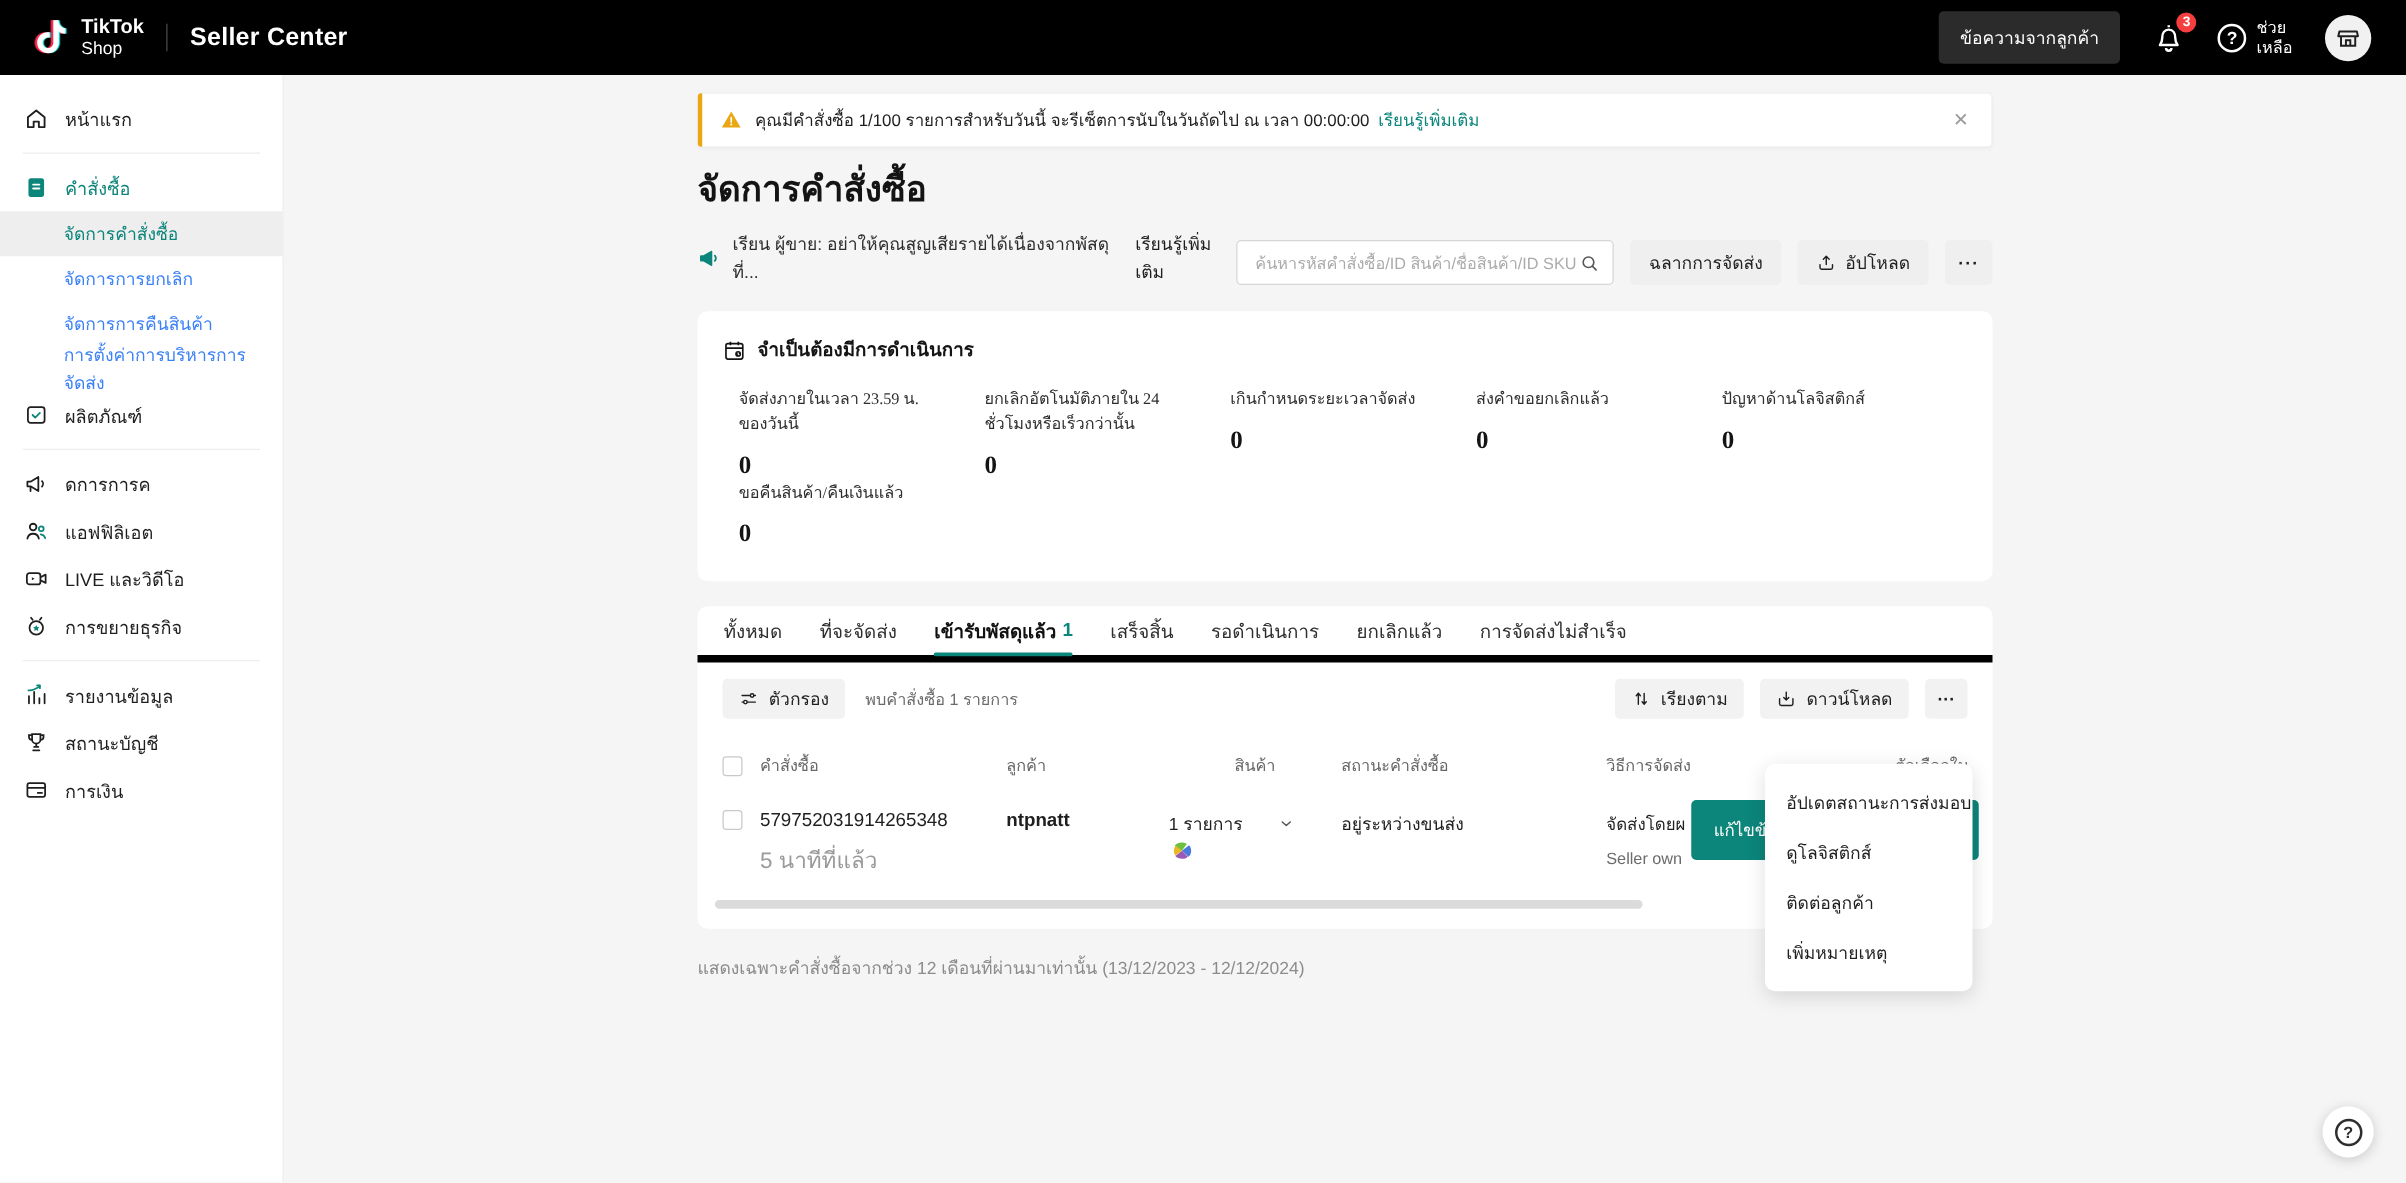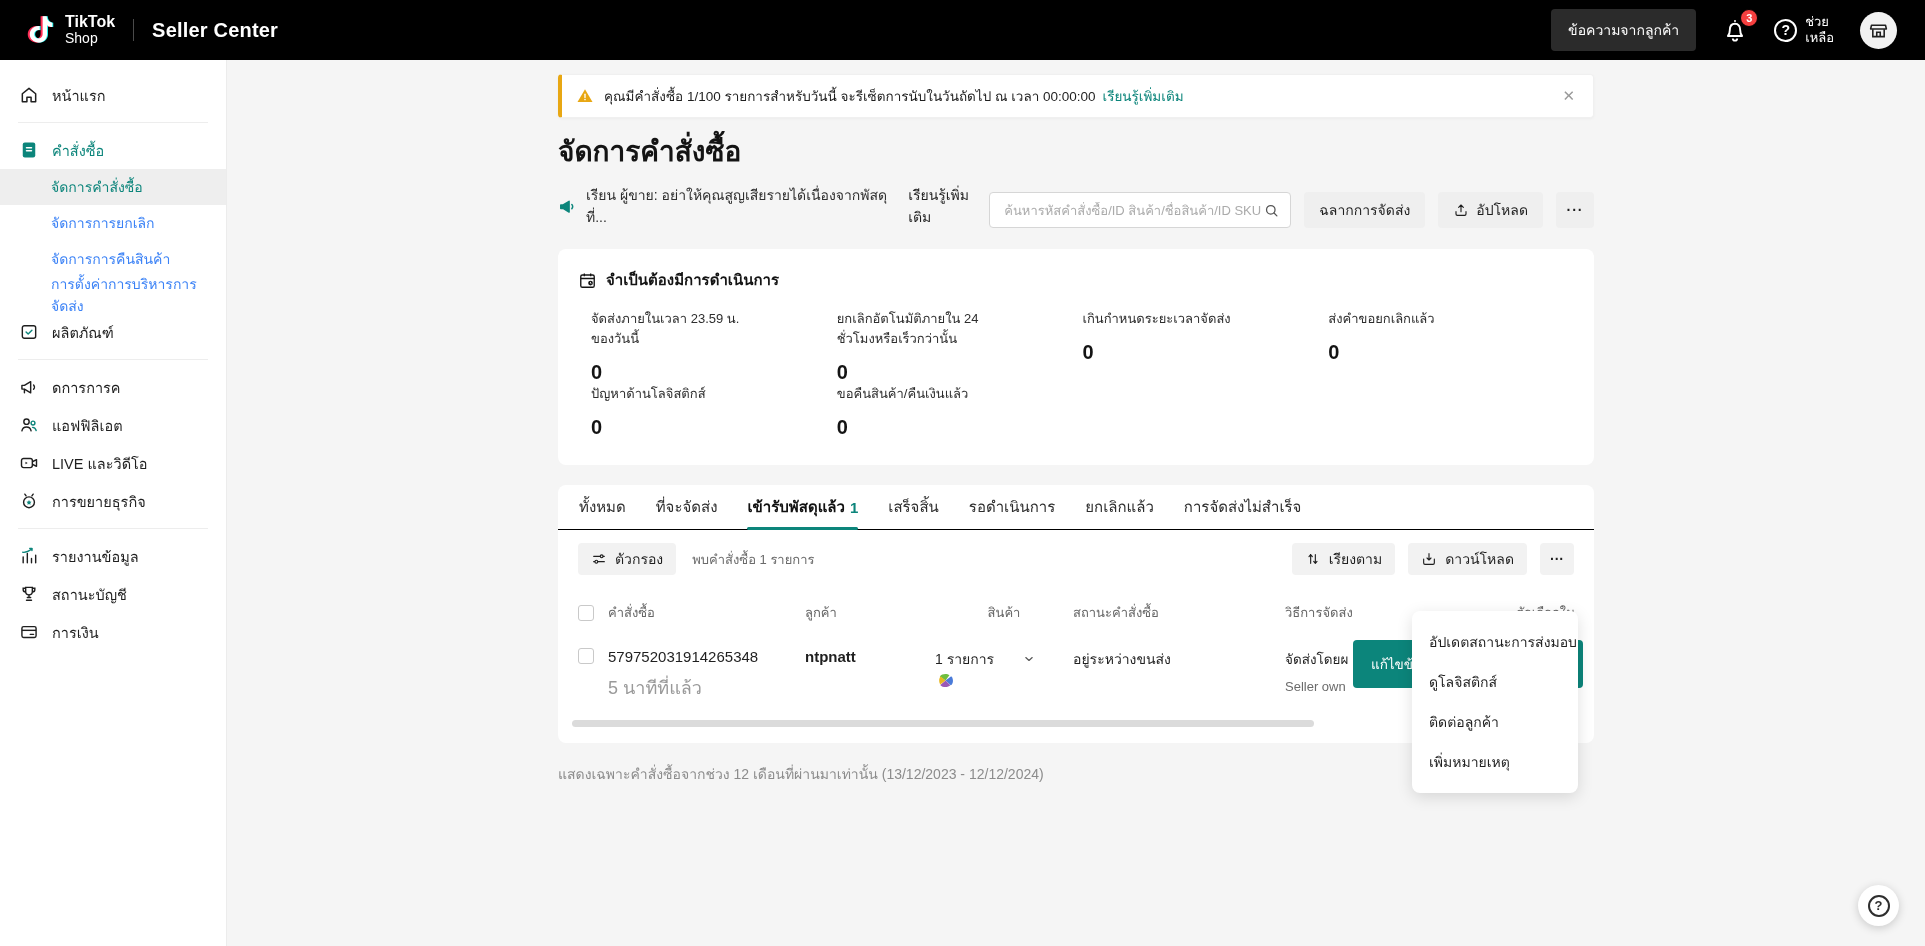--- a/index.html
+++ b/index.html
@@ -69,28 +69,28 @@
     display:flex; align-items:center; padding:0 10px 0 12px; }
   .search input { border:0; outline:0; flex:1; font-size:13px; color:#333; background:transparent; min-width:0; }
   .search input::placeholder { color:#ababab; }
   .btn-plain { height:36px; background:#efefef; border-radius:4px; display:flex; align-items:center;
     gap:7px; padding:0 15px; font-size:14px; color:#1f1f1f; cursor:pointer; white-space:nowrap; }
   .btn-more { width:38px; justify-content:center; padding:0; font-weight:700; letter-spacing:1px; }
 
   
   .stats-card { margin-top:21px; background:#fff; border-radius:8px; padding:19px 20px 26px; }
   .stats-title { display:flex; align-items:center; gap:9px; font-size:15px; font-weight:700; color:#141414; }
-  .stats-grid { display:grid; grid-template-columns:repeat(4, 1fr); margin-top:17px; padding-left:13px; }
+  .stats-grid { display:grid; grid-template-columns:repeat(5, 1fr); margin-top:17px; padding-left:13px;font-family:Liberation Serif, serif; }
   .stat .lbl { font-size:13px; color:#2e2e2e; line-height:1.55; max-width:152px; }
   .stat .val { font-size:20px; font-weight:700; color:#141414; margin-top:12px; }
 
   
   .orders-card { margin-top:20px; background:#fff; border-radius:8px; padding-bottom:16px; position:relative; }
   .tabs { display:flex; gap:30px; align-items:stretch; height:45px; padding:0 21px;
-    border-bottom:1px solid #000000; font-size:15px; color:#2e2e2e; }
+    border-bottom:6px solid #000000; font-size:15px; color:#2e2e2e; }
   .tab { position:relative; display:flex; align-items:center; gap:5px; cursor:pointer; }
   .tab.active { color:#111; font-weight:700; }
   .tab.active::after { content:""; position:absolute; left:0; right:0; bottom:-1px; height:3px;
     background:#0c857b; border-radius:2px; }
   .tab .cnt { color:#0c857b; font-weight:700; }
 
   .filter-row { display:flex; align-items:center; padding:13px 20px 0; }
   .chip { height:32px; background:#f2f2f2; border-radius:4px; display:flex; align-items:center;
     gap:8px; padding:0 13px; font-size:14px; color:#1f1f1f; cursor:pointer; white-space:nowrap; }
   .chip.sq { width:34px; justify-content:center; padding:0; font-weight:700; }

